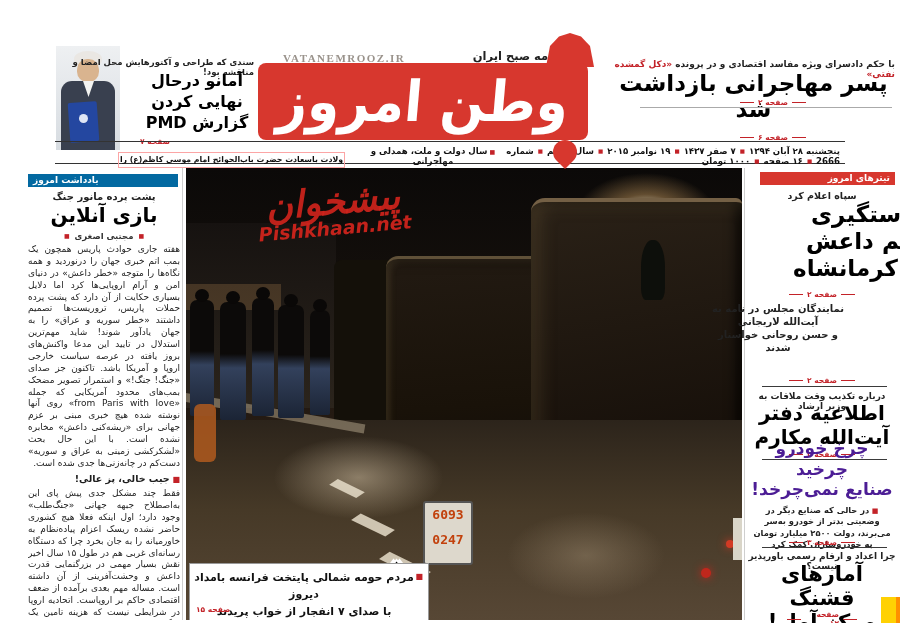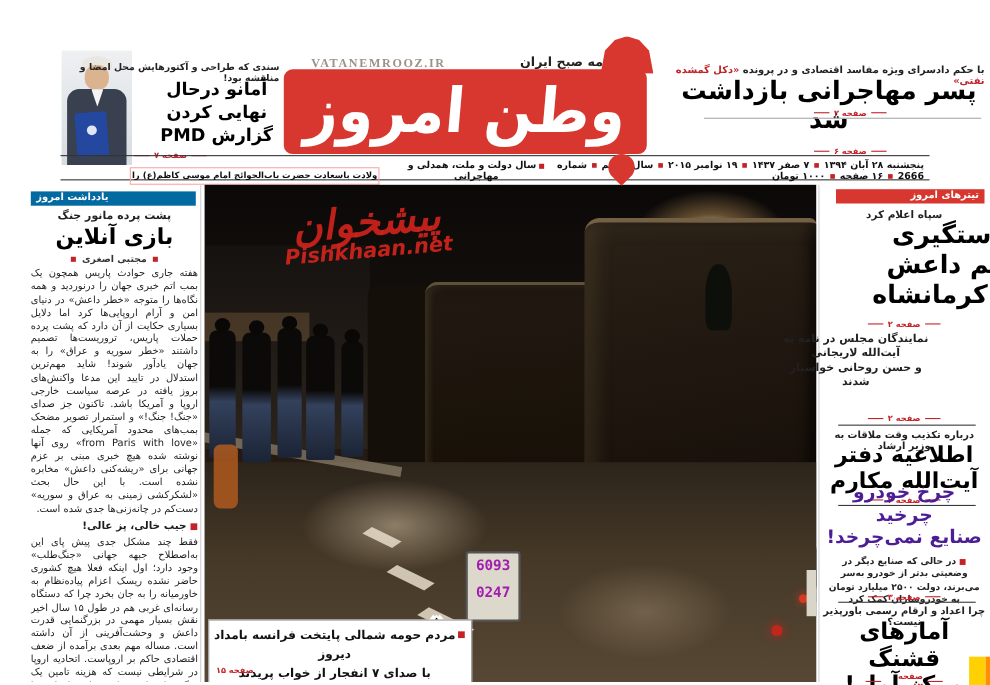--- a/index.html
+++ b/index.html
@@ -126,21 +126,21 @@
     <div class="abs" style="left:515px;top:400px;width:10px;height:10px;border-radius:50%;background:#c0271c;box-shadow:0 0 9px #c0271c;"></div>
     <div class="abs" style="left:540px;top:372px;width:8px;height:8px;border-radius:50%;background:#d23a24;box-shadow:0 0 8px #d23a24;"></div>
     <div class="abs" style="left:547px;top:350px;width:9px;height:42px;background:#d9d5c8;"></div>
 
     <div class="abs" style="left:60px;top:12px;width:175px;text-align:center;transform:rotate(-5deg);z-index:4;">
       <div style="font-size:37px;font-weight:bold;font-style:italic;color:rgba(206,36,28,.92);">پیشخوان</div>
       <div style="font-size:19px;font-weight:bold;font-style:italic;color:rgba(206,36,28,.95);direction:ltr;margin-top:-6px;">Pishkhaan.net</div>
     </div>
 
     <div class="abs" style="left:237px;top:333px;width:46px;height:60px;background:#ddd8cc;border:2px solid #555;border-radius:3px;z-index:2;
-                direction:ltr;text-align:center;font-family:'DejaVu Sans Mono',monospace;font-weight:bold;font-size:13px;line-height:1.9;color:#a21caf;">
+                direction:ltr;text-align:center;font-family:'DejaVu Sans Mono',monospace;font-weight:bold;font-size:13px;line-height:1.9;color:#c2410c;">
       <div>6093</div>
       <div>0247</div>
     </div>
 
     <div class="abs outline" style="left:198px;top:388px;font-size:28px;color:#000;z-index:5;">♦</div>
 
     <div class="abs ml ctr cap" style="left:3px;top:395px;width:240px;background:#fff;border:1px solid #999;padding:5px 14px 11px 4px;box-sizing:border-box;
                 font-size:11px;font-weight:bold;line-height:1.55;color:#111;z-index:6;">مردم حومه شمالی پایتخت فرانسه بامداد دیروز
 با صدای ۷ انفجار از خواب پریدند</div>
     <div class="abs" style="left:10px;top:437px;font-size:7.5px;font-weight:bold;color:#c32228;z-index:7;">صفحه ۱۵</div>

